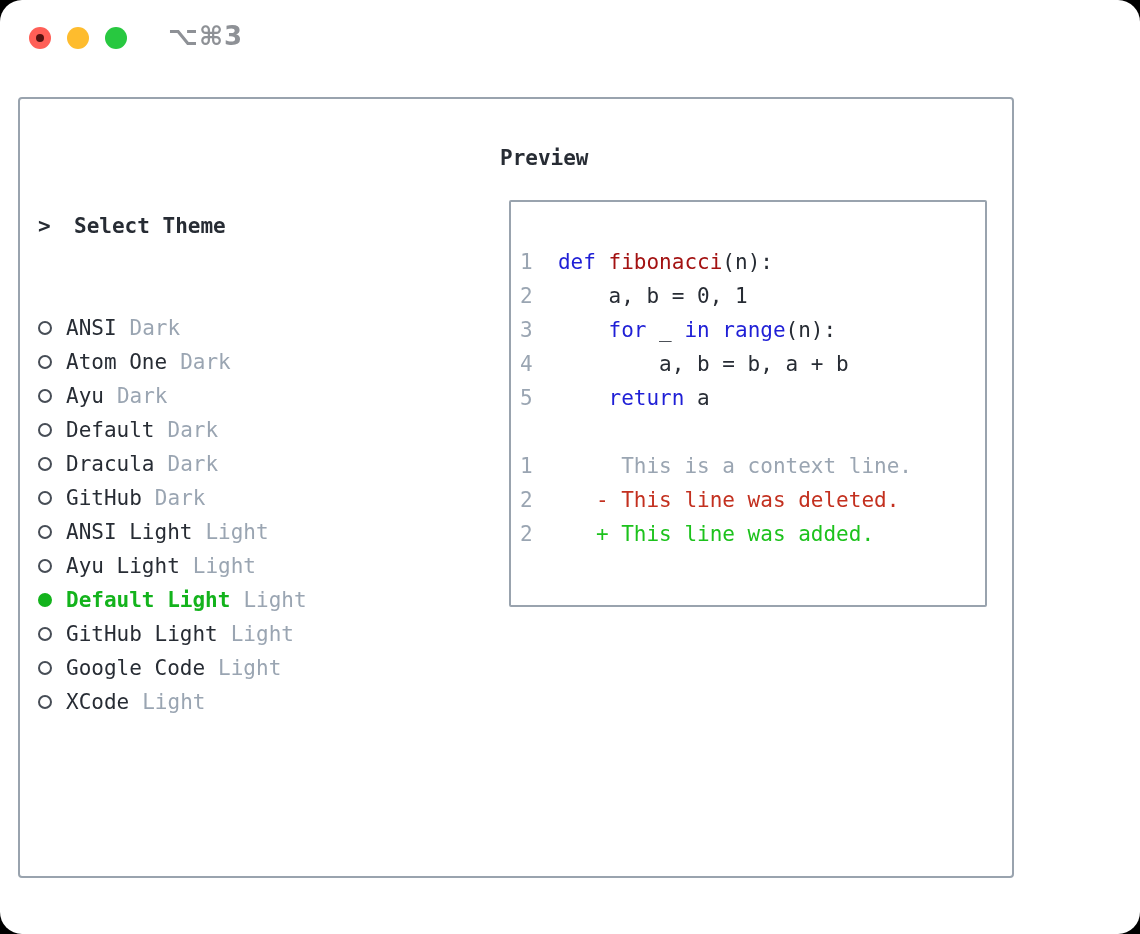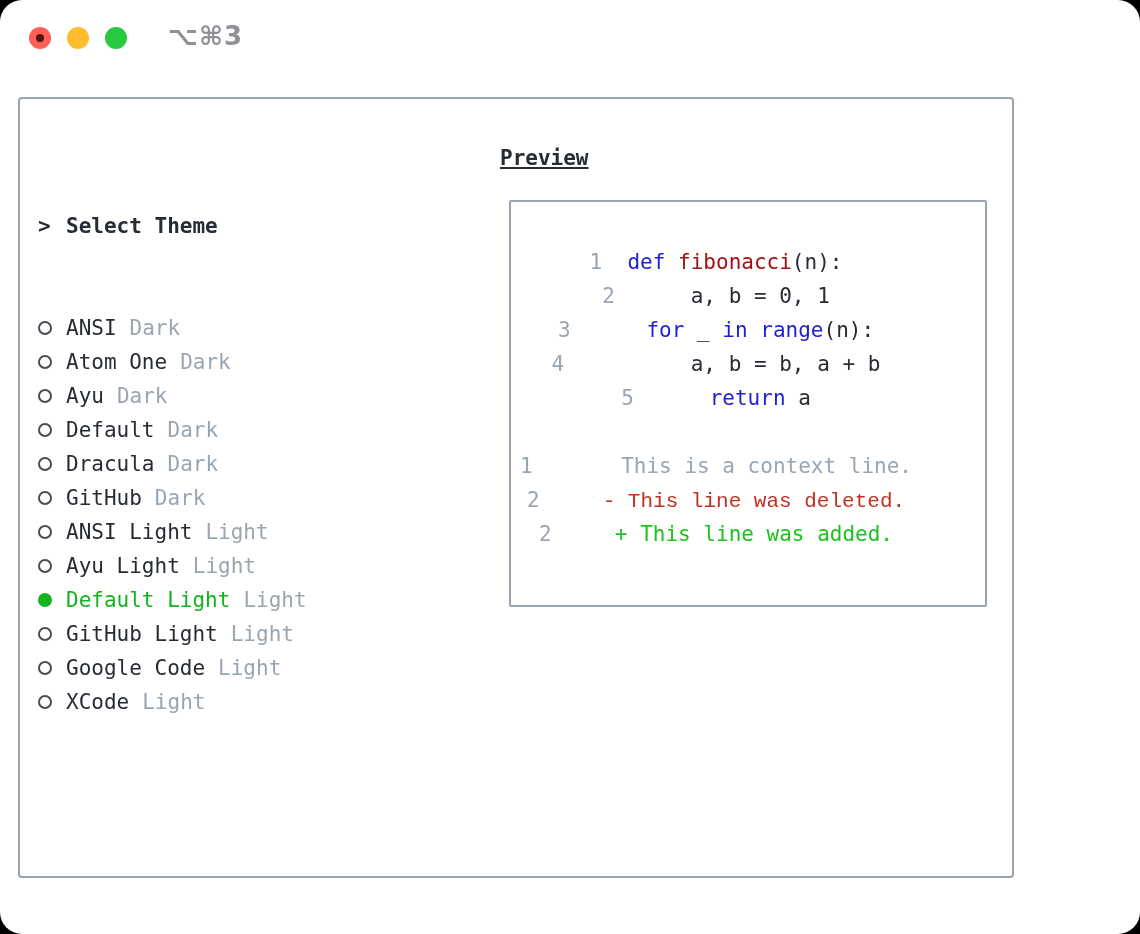--- a/index.html
+++ b/index.html
@@ -20,37 +20,37 @@
 
   .mono{font-family:"DejaVu Sans Mono",monospace;font-size:21px;line-height:34px;color:var(--text);}
 
   
   .left{position:absolute;left:18px;top:42px;white-space:pre;}
   .row{display:flex;align-items:center;height:34px;}
   .marker{width:28px;display:inline-flex;align-items:center;flex:none;}
   .prefix{font-weight:bold;color:var(--text);}
   .radio{width:14px;height:14px;border:2px solid #474d56;border-radius:50%;box-sizing:border-box;}
   .radio.sel{background:var(--green);border-color:var(--green);}
-  .hdr{font-weight:bold;}
+  .hdr{font-weight:bold;margin-left:8px;}
   .name{}
-  .name.sel{color:var(--green);}
+  .name.sel{color:var(--green);font-weight:bold;}
   .variant{color:var(--muted);margin-left:13px;}
   .spacer{height:34px;}
 
   
-  .preview-label{position:absolute;left:480px;top:42px;font-weight:bold;text-decoration:underline;}
-  .pbox{position:absolute;left:489px;top:101px;width:474px;height:403px;border:2px solid var(--border);border-radius:2px;text-align:center;}
+  .preview-label{position:absolute;left:480px;top:42px;font-weight:bold;}
+  .pbox{position:absolute;left:489px;top:101px;width:474px;height:403px;border:2px solid var(--border);border-radius:2px;}
   .code{position:absolute;left:9px;top:43px;white-space:pre;}
   .pline{height:34px;}
   .ln{color:var(--muted);}
   .tok-p{color:var(--text);}
   .tok-kw{color:var(--keyword);}
   .tok-fn{color:var(--function);}
   .tok-ctx{color:var(--muted);margin-top:46px;}
-  .tok-del{color:var(--deleted);font-family:Liberation Mono, monospace;}
+  .tok-del{color:var(--deleted);}
   .tok-add{color:var(--added);}
 </style>
 </head>
 <body>
 
 <div class="window">
 
   <div class="titlebar">
     <div class="light light-red">
         <div class="dot"></div>

